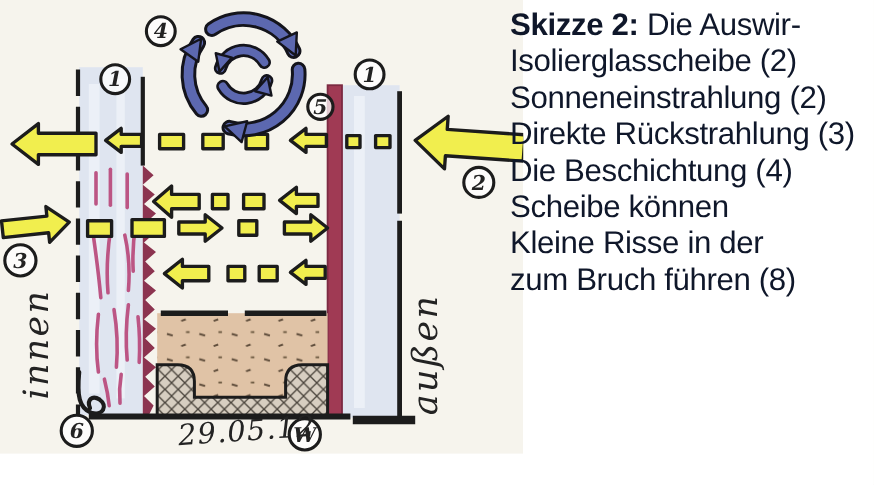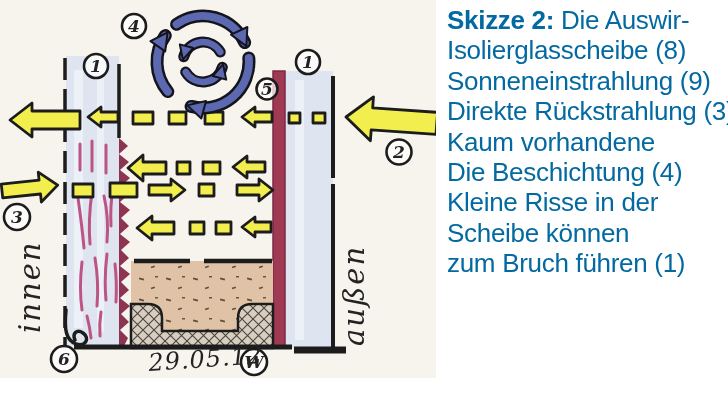--- a/index.html
+++ b/index.html
@@ -1,19 +1,19 @@
 <!DOCTYPE html>
 <html><head>
 <meta charset="utf-8">
 <style>
   html,body{margin:0;padding:0;background:#fff;}
   #stage{position:relative;width:728px;height:404px;background:#ffffff;overflow:hidden;
          font-family:"Liberation Sans",sans-serif;}
   #sketch{position:absolute;left:0;top:0;}
-  #caption{position:absolute;left:447px;top:5px;width:280px;color:#0369a1;
+  #caption{position:absolute;left:425px;top:5px;width:280px;color:#0f172a;
            font-size:26px;line-height:30.4px;letter-spacing:-0.3px;}
   #caption .bold{font-weight:bold;}
   .cap-line{white-space:nowrap;}
   svg text{font-family:"DejaVu Serif",serif;font-style:italic;fill:#232323;}
   .digit{font-size:17px;font-weight:bold;text-anchor:middle;}
 </style>
 </head>
 <body>
 
 <div id="stage">
@@ -164,23 +164,22 @@
       <text class="digit" x="254" y="368">W</text>
     </g>
 
     <text transform="translate(40,333) rotate(-90)" font-size="29" letter-spacing="2">innen</text>
     <text transform="translate(364,346) rotate(-90)" font-size="29" letter-spacing="2">außen</text>
     <text transform="translate(149,371) rotate(-4)" font-size="24" letter-spacing="1">29.05.12</text>
   </svg>
 
   <div id="caption">
     <div class="cap-line"><span class="bold">Skizze 2:</span><span> Die Auswir-</span></div>
-    <div class="cap-line">Isolierglasscheibe (8)</div>
-    <div class="cap-line">Sonneneinstrahlung (9)</div>
+    <div class="cap-line">Isolierglasscheibe (2)</div>
+    <div class="cap-line">Sonneneinstrahlung (2)</div>
     <div class="cap-line">Direkte Rückstrahlung (3)</div>
-    <div class="cap-line">Kaum vorhandene</div>
     <div class="cap-line">Die Beschichtung (4)</div>
+    <div class="cap-line">Scheibe können</div>
     <div class="cap-line">Kleine Risse in der</div>
-    <div class="cap-line">Scheibe können</div>
-    <div class="cap-line">zum Bruch führen (1)</div>
+    <div class="cap-line">zum Bruch führen (8)</div>
   </div>
 
 </div>
 
 </body></html>

